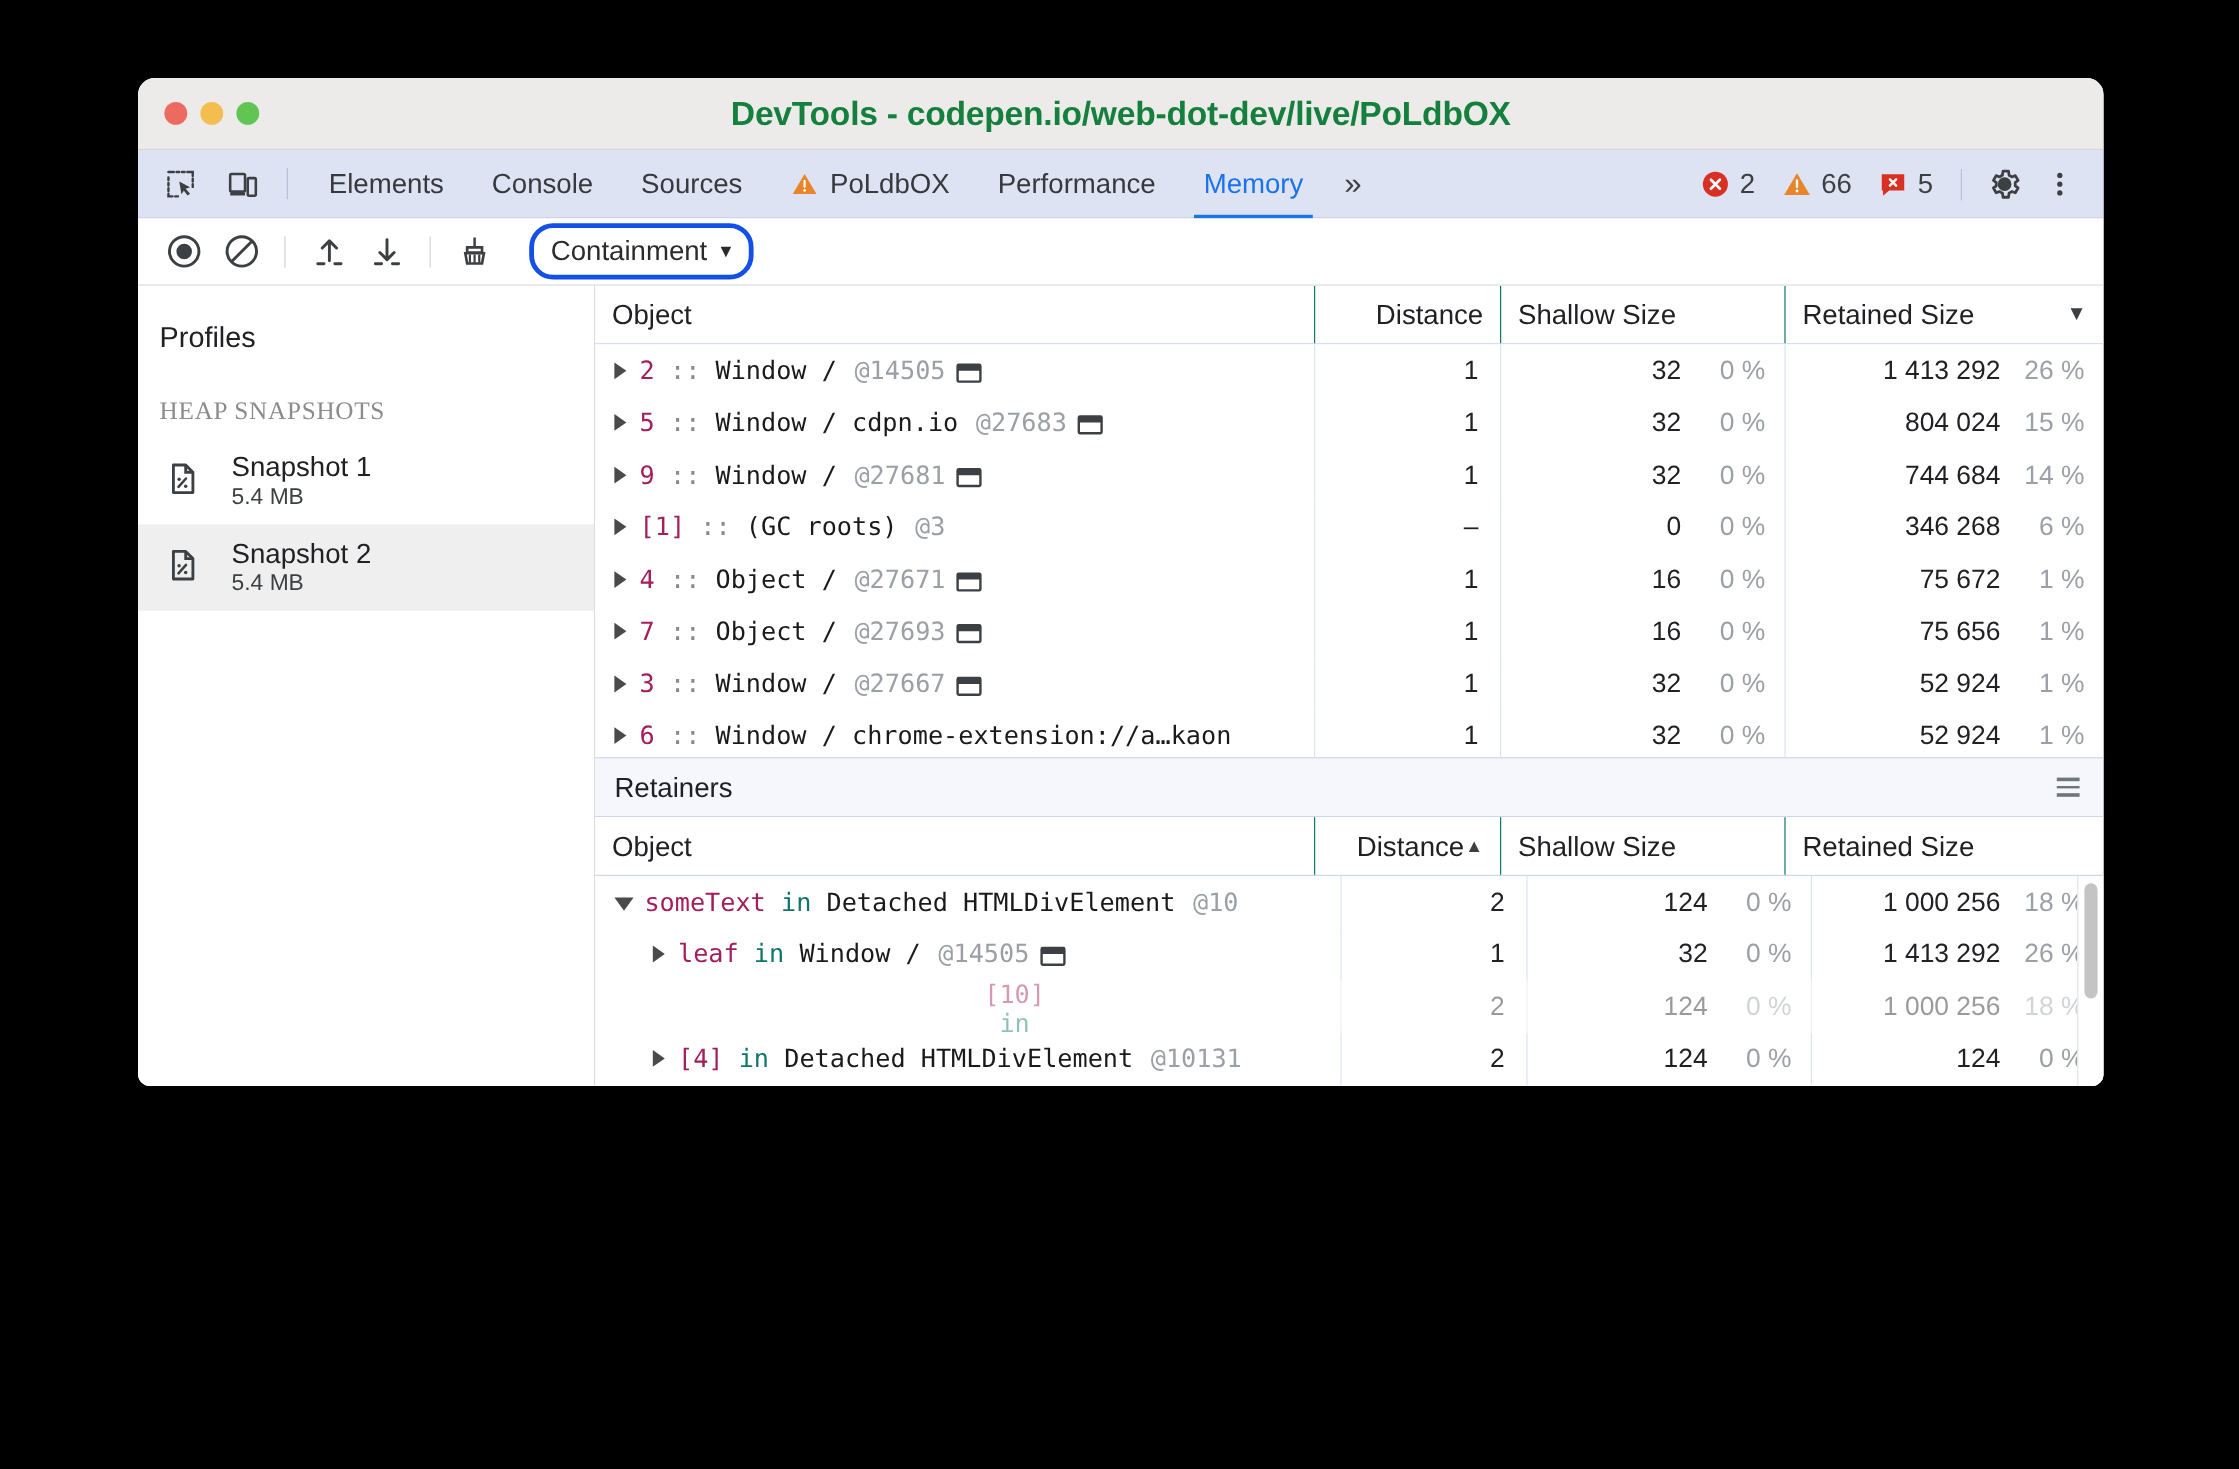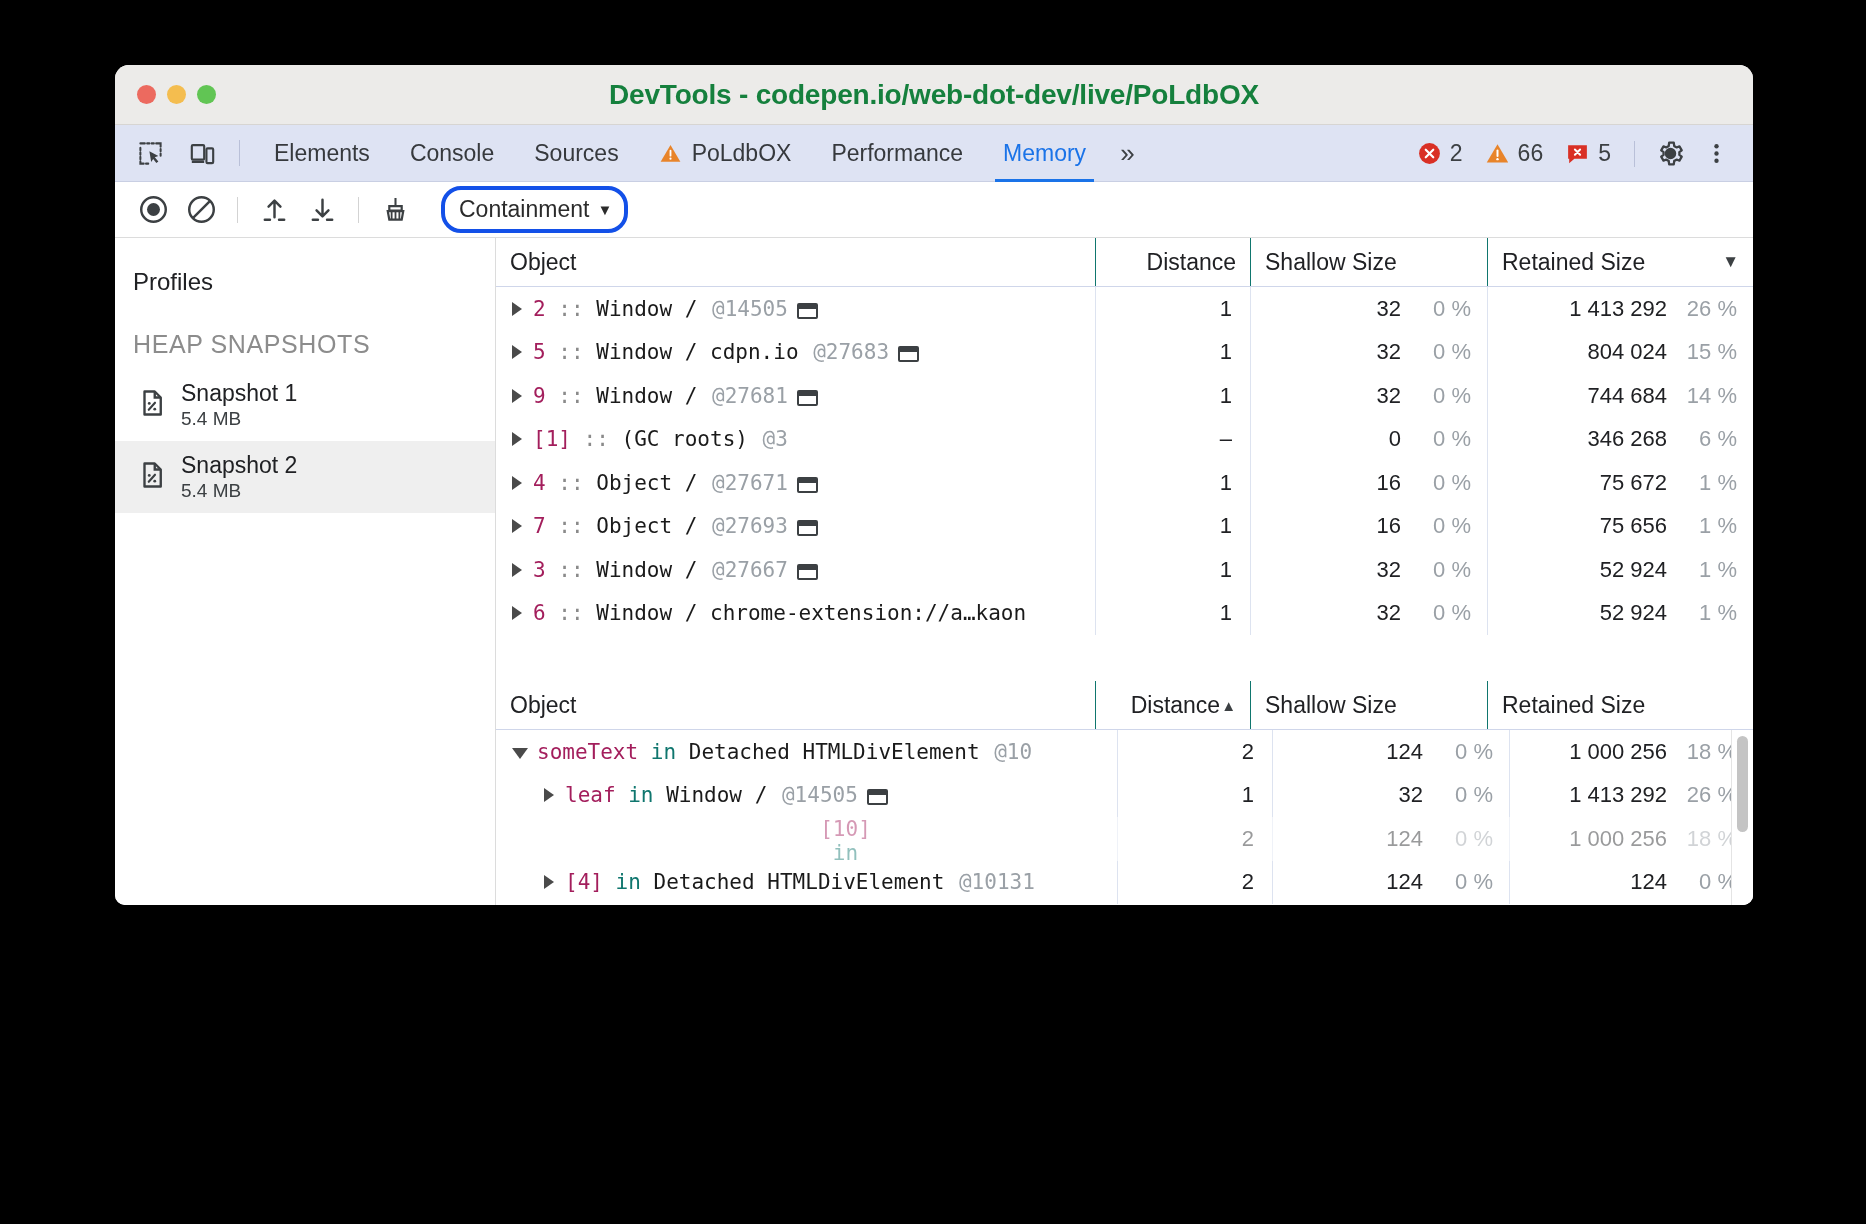--- a/index.html
+++ b/index.html
@@ -104,25 +104,25 @@
   
   .body { display: flex; height: 667px; }
   .sidebar {
     width: 381px; background: #fff;
     border-right: 1px solid #dcdcdc;
     padding-top: 20px;
     flex: none;
   }
   .profiles-title { font-size: 24px; color: #202124; padding: 10px 0 0 18px; }
   .heap-label {
-    font-size: 25px; color: #8c8c8c; letter-spacing: .6px;
-    padding: 34px 0 10px 18px; text-transform: uppercase;
+    font-size: 21px; color: #8c8c8c; letter-spacing: .6px;
+    padding: 34px 0 10px 18px; text-transform: uppercase; font-family: Liberation Serif, serif;
   }
   .snap {
-    display: flex; align-items: center; gap: 14px;
+    display: flex; align-items: center; gap: 26px;
     padding: 11px 0 11px 22px; cursor: pointer;
   }
   .snap.selected { background: #efefef; }
   .snap-texts { display: flex; flex-direction: column; gap: 1px; }
   .snap-name { font-size: 23px; color: #202124; }
   .snap-size { font-size: 19px; color: #3c4043; }
 
   .content { flex: 1; display: flex; flex-direction: column; min-width: 0; }
 
   
@@ -565,20 +565,28 @@
                 <span>32</span>
                 <span class="pct">0 %</span>
               </div>
               <div class="cell c-retained">
                 <span>52 924</span>
                 <span class="pct">1 %</span>
               </div>
             </div>
           </div>
 
+        <div class="retainers-bar">
+          <div class="retainers-title">Retainers</div>
+          <div class="hamburger">
+            <span></span>
+              <span></span>
+              <span></span>
+          </div>
+        </div>
 
         <div class="grid-head">
           <div class="gh obj">Object</div>
           <div class="gh dist">
             <span>Distance</span>
             <span class="sort-up">▲</span>
           </div>
           <div class="gh shallow">Shallow Size</div>
           <div class="gh retained">Retained Size</div>
         </div>

